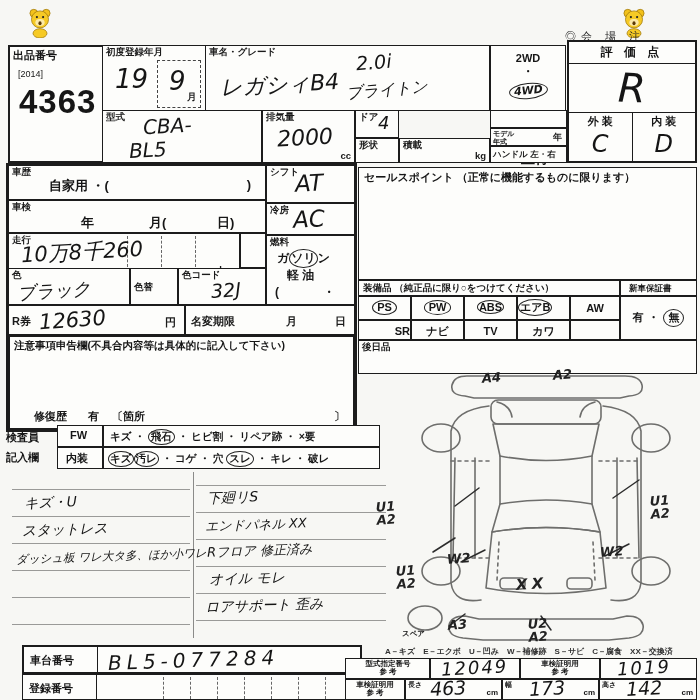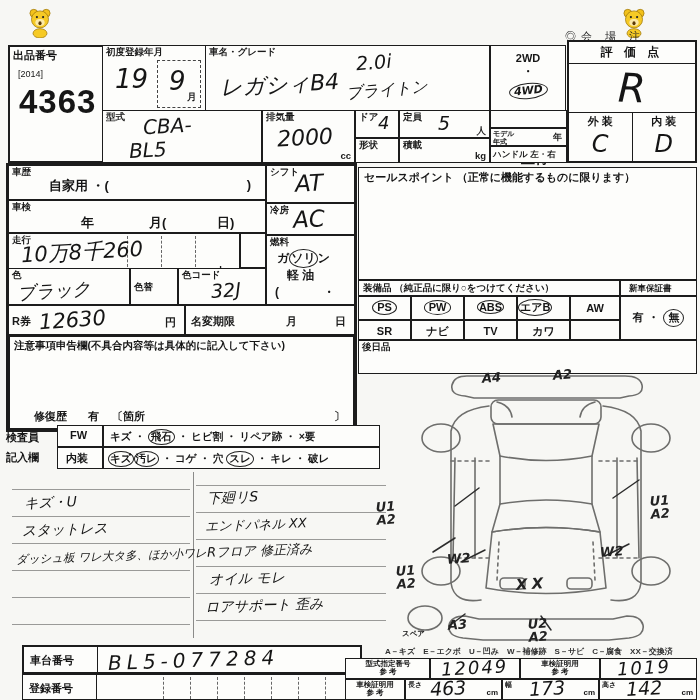--- a/index.html
+++ b/index.html
@@ -99,25 +99,20 @@
   </div>
   <div class="box" style="left:262px;top:110px;width:93px;height:53px;">
     <span class="cell-label lbl">排気量</span>
     <span class="hw abs" style="left:14px;top:14px;font-size:22px;transform:rotate(-3deg);">2000</span>
     <span class="abs lbl" style="right:3px;bottom:1px;">cc</span>
   </div>
   <div class="box" style="left:355px;top:110px;width:44px;height:28px;">
     <span class="cell-label lbl">ドア</span>
     <span class="hw abs" style="left:22px;top:1px;font-size:18px;">4</span>
   </div>
-  <div class="box" style="left:399px;top:110px;width:91px;height:28px;">
-    <span class="cell-label lbl">定員</span>
-    <span class="hw abs" style="left:38px;top:1px;font-size:19px;">5</span>
-    <span class="abs lbl" style="right:3px;bottom:1px;">人</span>
-  </div>
   <div class="box" style="left:355px;top:138px;width:44px;height:25px;">
     <span class="cell-label lbl">形状</span>
   </div>
   <div class="box" style="left:399px;top:138px;width:91px;height:25px;">
     <span class="cell-label lbl">積載</span>
     <span class="abs lbl" style="right:3px;bottom:1px;">kg</span>
   </div>
   <div class="box" style="left:490px;top:110px;width:77px;height:18px;">
     <span class="lbl" style="position:absolute;left:2px;top:3px;font-size:14px;margin-top:22px;">ディーラー・並行</span>
   </div>
@@ -208,21 +203,21 @@
   <div class="box" style="left:358px;top:296px;width:53px;height:24px;text-align:center;">
     <span class="circ pr" style="margin-top:1px;">PS</span></div>
   <div class="box" style="left:411px;top:296px;width:53px;height:24px;text-align:center;">
     <span class="circ pr" style="margin-top:1px;">PW</span></div>
   <div class="box" style="left:464px;top:296px;width:53px;height:24px;text-align:center;">
     <span class="circ pr" style="margin-top:1px;padding:0 1px;">ABS</span></div>
   <div class="box" style="left:517px;top:296px;width:53px;height:24px;text-align:left;">
     <span class="circ pr" style="margin-top:1px;padding:0 1px;">エアB</span></div>
   <div class="box" style="left:570px;top:296px;width:50px;height:24px;text-align:center;">
     <span class="pr" style="line-height:22px;">AW</span></div>
-  <div class="box" style="left:358px;top:320px;width:53px;height:20px;text-align:center;">
+  <div class="box" style="left:358px;top:320px;width:53px;height:20px;text-align:right;">
     <span class="pr" style="line-height:18px;">SR</span></div>
   <div class="box" style="left:411px;top:320px;width:53px;height:20px;text-align:center;">
     <span class="pr" style="line-height:18px;">ナビ</span></div>
   <div class="box" style="left:464px;top:320px;width:53px;height:20px;text-align:center;">
     <span class="pr" style="line-height:18px;">TV</span></div>
   <div class="box" style="left:517px;top:320px;width:53px;height:20px;text-align:center;">
     <span class="pr" style="line-height:18px;">カワ</span></div>
   <div class="box" style="left:570px;top:320px;width:50px;height:20px;"></div>
   <div class="box" style="left:620px;top:296px;width:77px;height:44px;text-align:center;">
     <span class="pr" style="line-height:40px;">有</span>

